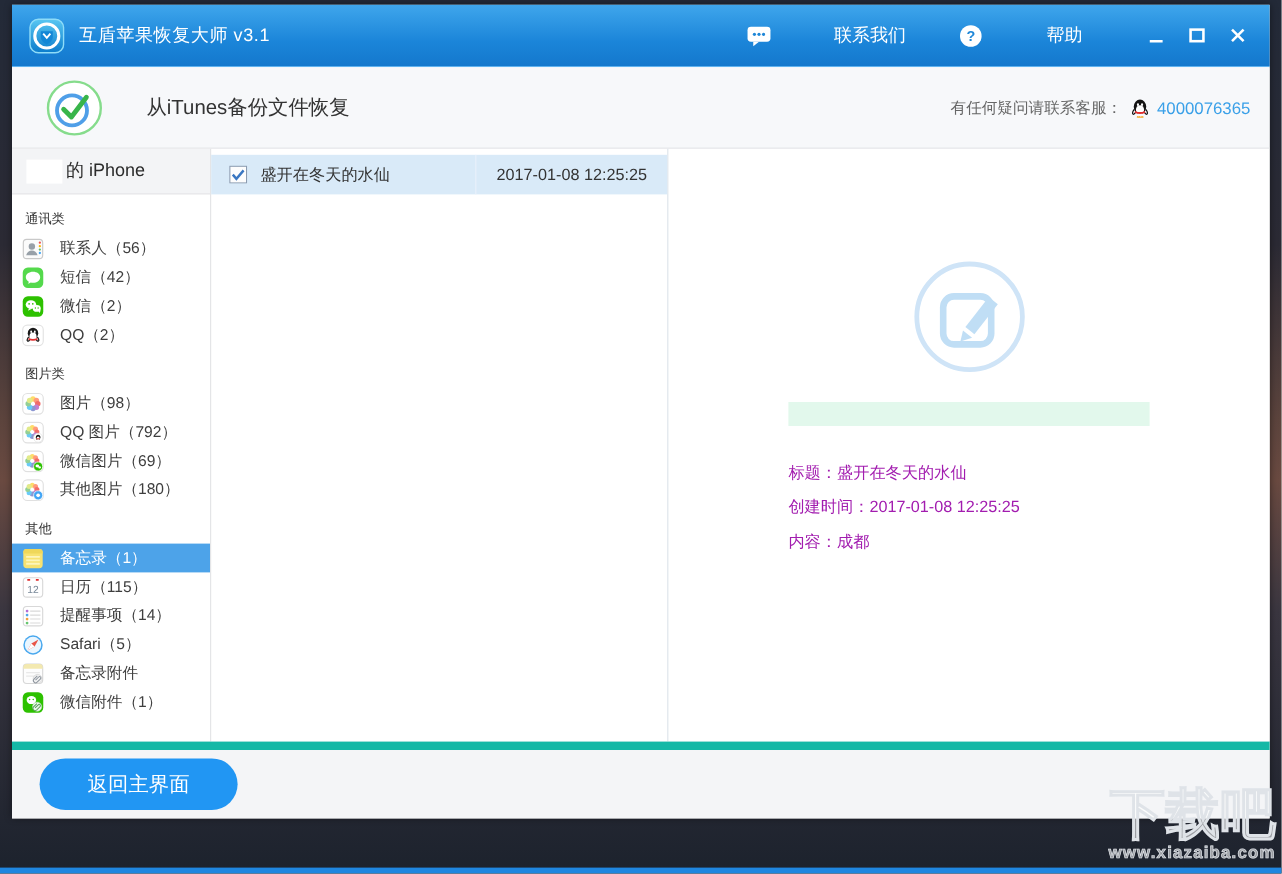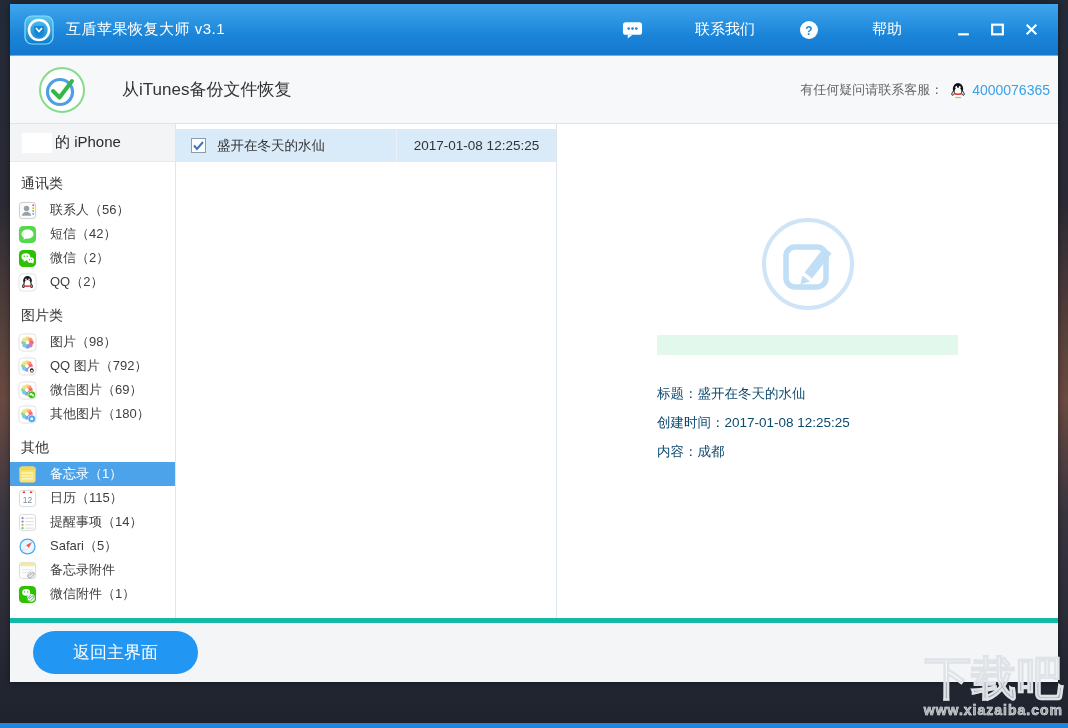--- a/index.html
+++ b/index.html
@@ -19,57 +19,57 @@
   .app-title{color:#fff;font-size:15px;letter-spacing:.5px;}
   .tb-right{margin-left:auto;display:flex;align-items:center;}
   .tb-link{display:flex;align-items:center;color:#fff;font-size:15px;cursor:pointer;gap:44px;}
   .tb-link .tb-ic{width:21px;height:20px;margin-right:8px;display:inline-flex;}
   .tb-link.help{margin-left:44px;}
   .win-controls{display:flex;align-items:center;margin-left:40px;}
   .win-btn{width:26px;height:26px;display:flex;align-items:center;justify-content:center;cursor:pointer;margin-left:8px;}
   .win-btn svg{width:15px;height:15px;}
 
   
-  .header{height:67px;flex:0 0 67px;background:#f7f8fa;border-bottom:1px solid #e2e3e5;display:flex;align-items:center;padding:0 8px 0 28px;}
+  .header{height:67px;flex:0 0 67px;background:#f7f8fa;border-bottom:1px solid #e2e3e5;display:flex;align-items:center;padding:0 16px 0 28px;}
   .header-logo{width:48px;height:48px;flex:0 0 48px;}
   .page-title{margin-left:36px;font-size:17px;color:#333;}
   .service{margin-left:auto;display:flex;align-items:center;font-size:13px;color:#666;}
   .service .qq-ic{width:18px;height:18px;margin:0 5px 0 6px;display:inline-flex;}
   .service .qq-num{font-size:14px;color:#3aa0e8;cursor:pointer;}
 
   
   .content{flex:1;display:flex;min-height:0;background:#fff;}
 
   .sidebar{width:165px;flex:0 0 165px;border-right:1px solid #e4e5e7;overflow:hidden;}
   .device-row{height:37px;background:#f3f4f6;border-bottom:1px solid #e6e7e9;display:flex;align-items:center;padding-left:12px;font-size:15px;color:#2b2b2b;}
   .censor-box{width:30px;height:20px;background:#fff;margin-right:3px;flex:0 0 30px;}
-  .side-section-title{margin:13px 0 5px 11px;font-size:14px;color:#333;}
+  .side-section-title{margin:13px 0 5px 11px;font-size:11px;color:#333;}
   .side-item{height:24px;display:flex;align-items:center;padding-left:8px;cursor:pointer;}
   .side-item .si-icon{width:19px;height:19px;margin-right:13px;flex:0 0 19px;display:inline-flex;}
   .side-item .si-icon svg{width:19px;height:19px;}
   .side-item .si-label{font-size:13px;color:#3e3e3e;white-space:nowrap;}
   .side-item.selected{background:#4da3e9;}
   .side-item.selected .si-label{color:#fff;}
 
   .list-col{width:381px;flex:0 0 381px;border-right:1px solid #dfe5ec;padding-top:5px;box-sizing:border-box;}
   .list-row{height:33px;background:#d9eaf8;display:flex;align-items:center;cursor:pointer;}
   .row-checkbox{width:15px;height:15px;margin:0 11px 0 15px;flex:0 0 15px;display:inline-flex;cursor:pointer;}
   .row-checkbox:not(.checked) .check-mark{display:none;}
   .row-title{flex:1;font-size:13.5px;color:#333;}
   .row-date{width:160px;flex:0 0 160px;height:100%;display:flex;align-items:center;justify-content:center;
     font-size:13.5px;color:#333;border-left:1px solid #e8f1fa;box-sizing:border-box;}
 
   .detail{flex:1;min-width:0;}
   .compose-wrap{width:96px;height:96px;margin:92px auto 0;}
   .mint-bar{width:301px;height:20px;background:#e2f8ec;margin:23px auto 0;}
   .detail-lines{width:301px;margin:24px auto 0;}
-  .detail-line{font-size:13.5px;color:#0c4a6e;line-height:29px;white-space:nowrap;}
+  .detail-line{font-size:13.5px;color:#a21caf;line-height:29px;white-space:nowrap;}
 
   
-  .bottombar{height:64px;flex:0 0 64px;background:#f4f5f7;border-top:5px solid #14b8a6;display:flex;align-items:center;padding-left:23px;box-sizing:border-box;}
+  .bottombar{height:64px;flex:0 0 64px;background:#f4f5f7;border-top:7px solid #14b8a6;display:flex;align-items:center;padding-left:23px;box-sizing:border-box;}
   .back-btn{width:165px;height:43px;border:none;border-radius:22px;background:#2196f3;color:#fff;font-size:17px;
     font-family:"Liberation Sans","DejaVu Sans",sans-serif;cursor:pointer;}
 
   
   .watermark{position:absolute;right:5px;bottom:10px;text-align:right;z-index:5;pointer-events:none;}
   .wm-title{font-size:46px;font-weight:bold;color:rgba(255,255,255,.55);-webkit-text-stroke:1px #dfe3e8;line-height:48px;}
   .wm-site{font-size:14px;font-weight:bold;color:rgba(255,255,255,.55);-webkit-text-stroke:.6px #dfe3e8;letter-spacing:1px;}
 </style>
 </head>
 <body>

